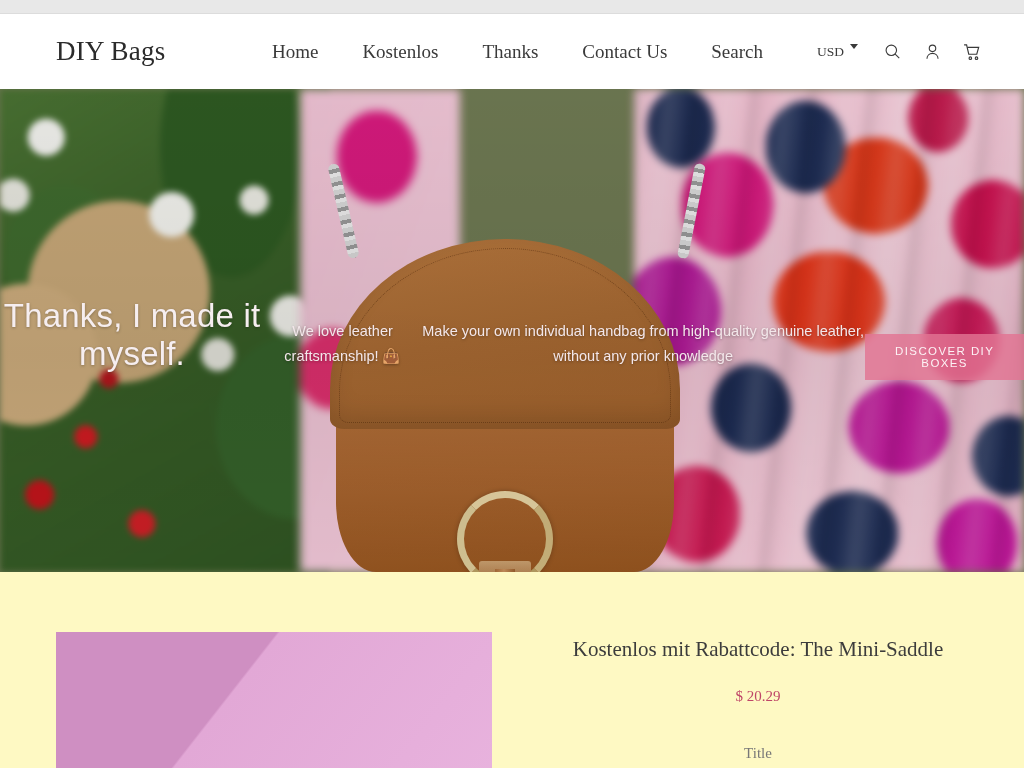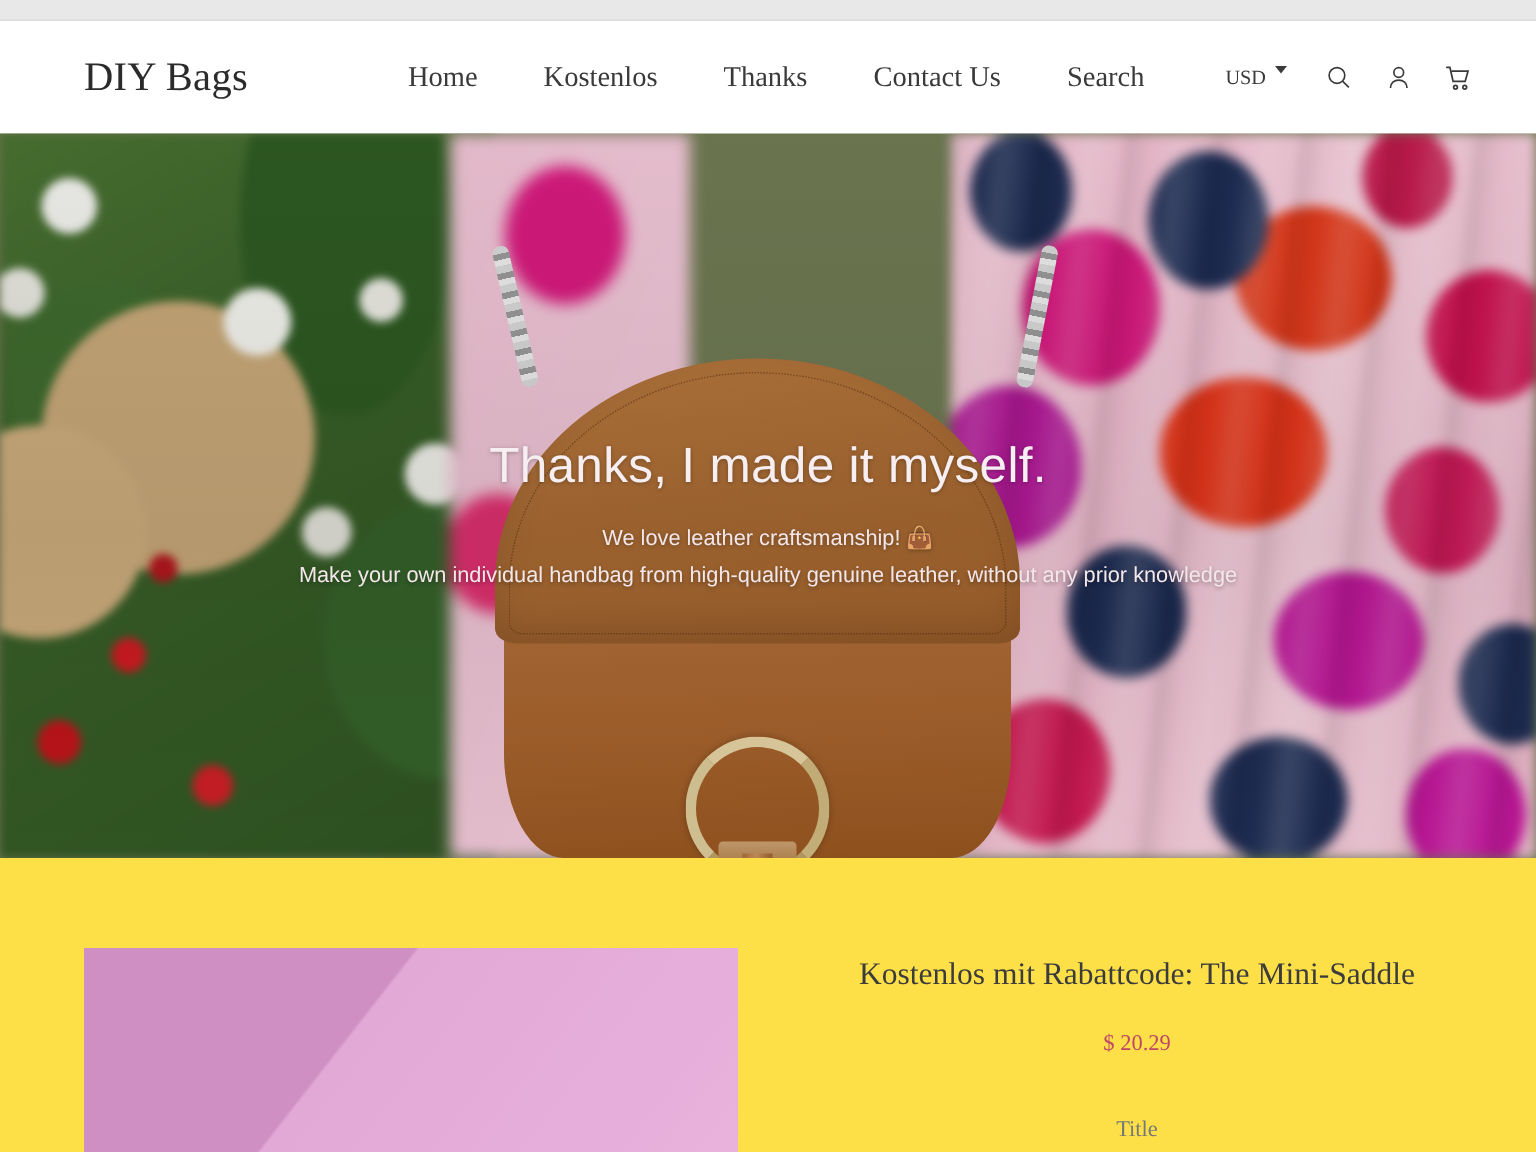--- a/index.html
+++ b/index.html
@@ -198,21 +198,21 @@
   .chain.l { left: 338px; top: 74px; transform: rotate(-13deg); height: 96px; }
   .chain.r { left: 686px; top: 74px; transform: rotate(11deg); height: 96px; }
 
   .hero-overlay {
     position: absolute; inset: 0;
     background: linear-gradient(180deg, rgba(0,0,0,.05) 0%, rgba(0,0,0,.10) 55%, rgba(0,0,0,.06) 100%);
   }
 
   .hero-content {
     position: absolute; inset: 0;
-    display: flex; flex-direction: column;
+    display: flex; flex-direction: row;
     align-items: center; justify-content: center;
     text-align: center;
     padding-top: 26px;
   }
   .hero-title {
     font-size: 33px;
     font-weight: 400;
     color: #f6eef0;
     letter-spacing: .2px;
     text-shadow: 0 1px 3px rgba(0,0,0,.28);
@@ -234,21 +234,21 @@
     font-size: 11.5px;
     letter-spacing: 1.4px;
     cursor: pointer;
     font-family: "Liberation Sans", sans-serif;
   }
 
   
   .product {
     display: flex;
     padding: 60px 0 0 0;
-    background: #fde047;
+    background: #fef9c3;
     height: 196px;
   }
   .product-media {
     width: 436px;
     margin-left: 56px;
   }
   .product-image {
     width: 436px; height: 300px;
     background:
       linear-gradient(128deg, #cf8fc2 0%, #cf8fc2 33%, #e2a8d6 33.4%, #eab6e0 100%);
@@ -347,20 +347,21 @@
       <div class="bag-tab"></div>
       <div class="bag-strap-v"></div>
     </div>
   </div>
   <div class="hero-overlay"></div>
 
   <div class="hero-content">
     <h1 class="hero-title">Thanks, I made it myself.</h1>
     <p class="hero-sub">We love leather craftsmanship! 👜</p>
     <p class="hero-sub">Make your own individual handbag from high-quality genuine leather, without any prior knowledge</p>
+    <button class="hero-cta">DISCOVER DIY BOXES</button>
   </div>
 </section>
 
 <section class="product">
   <div class="product-media">
     <div class="product-image">
       
       
     </div>
   </div>

